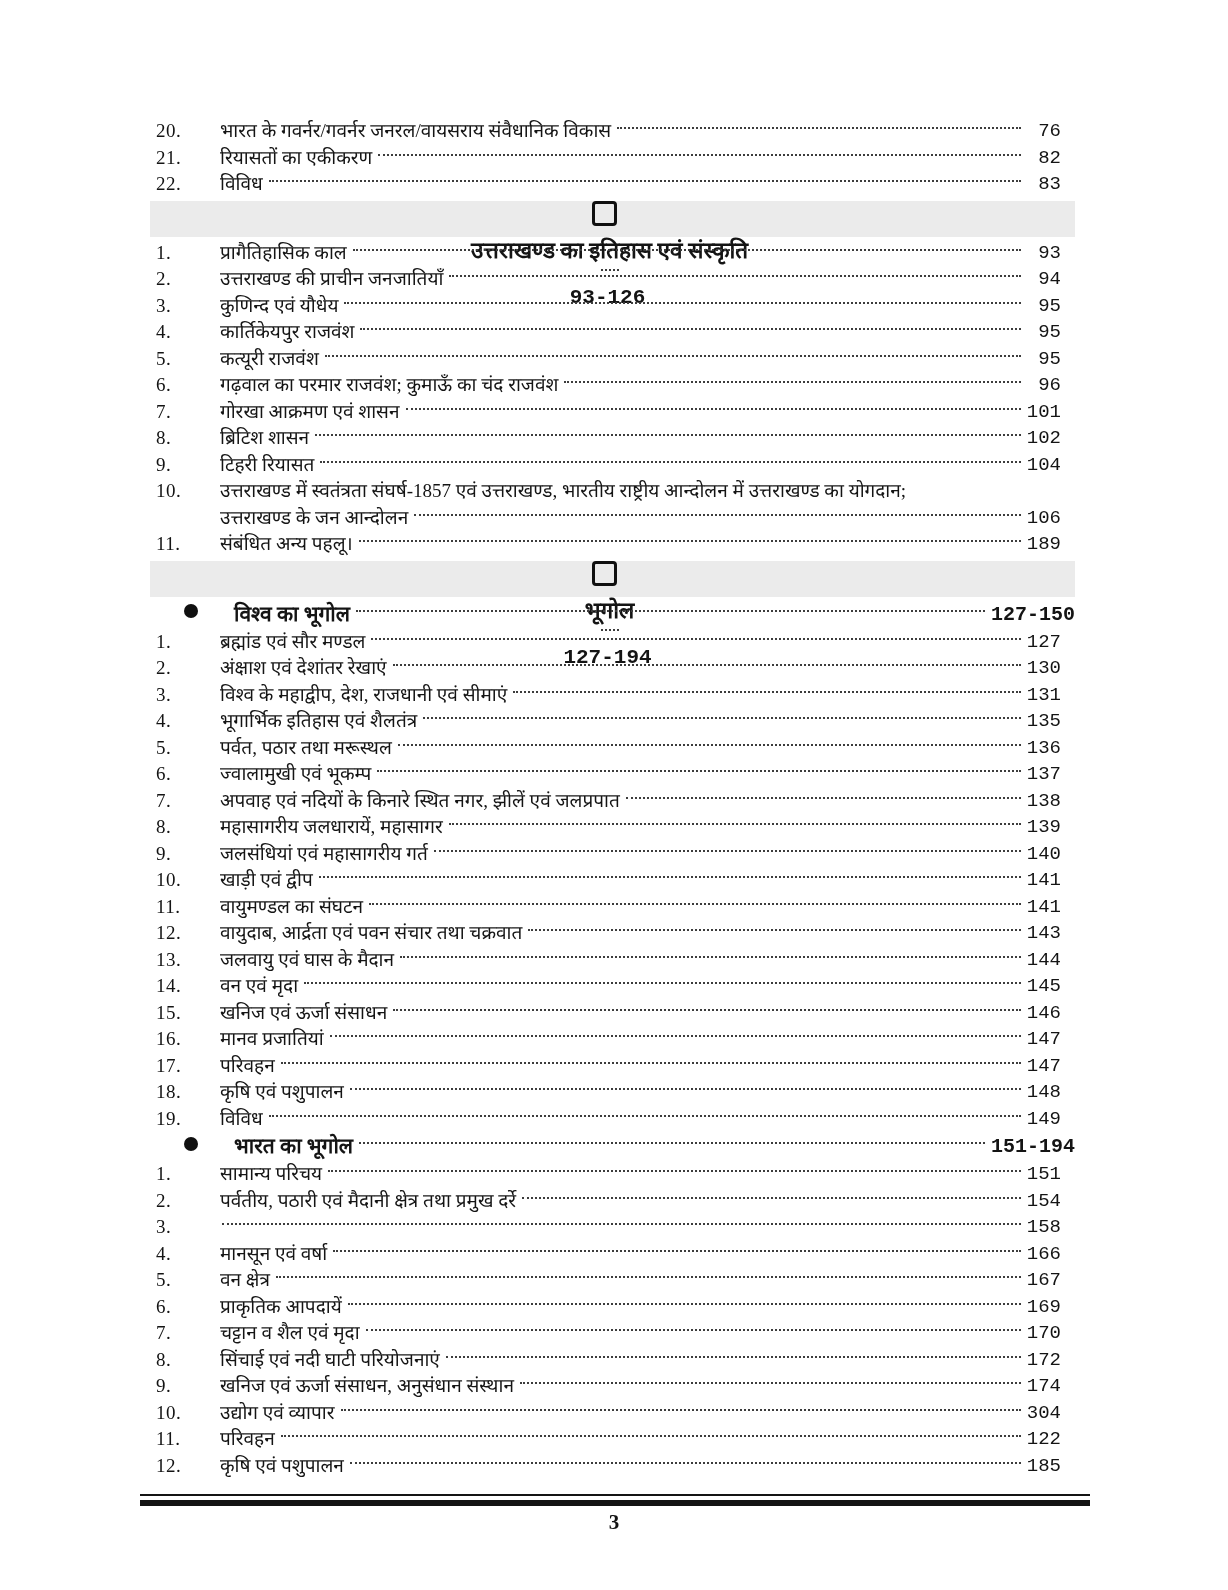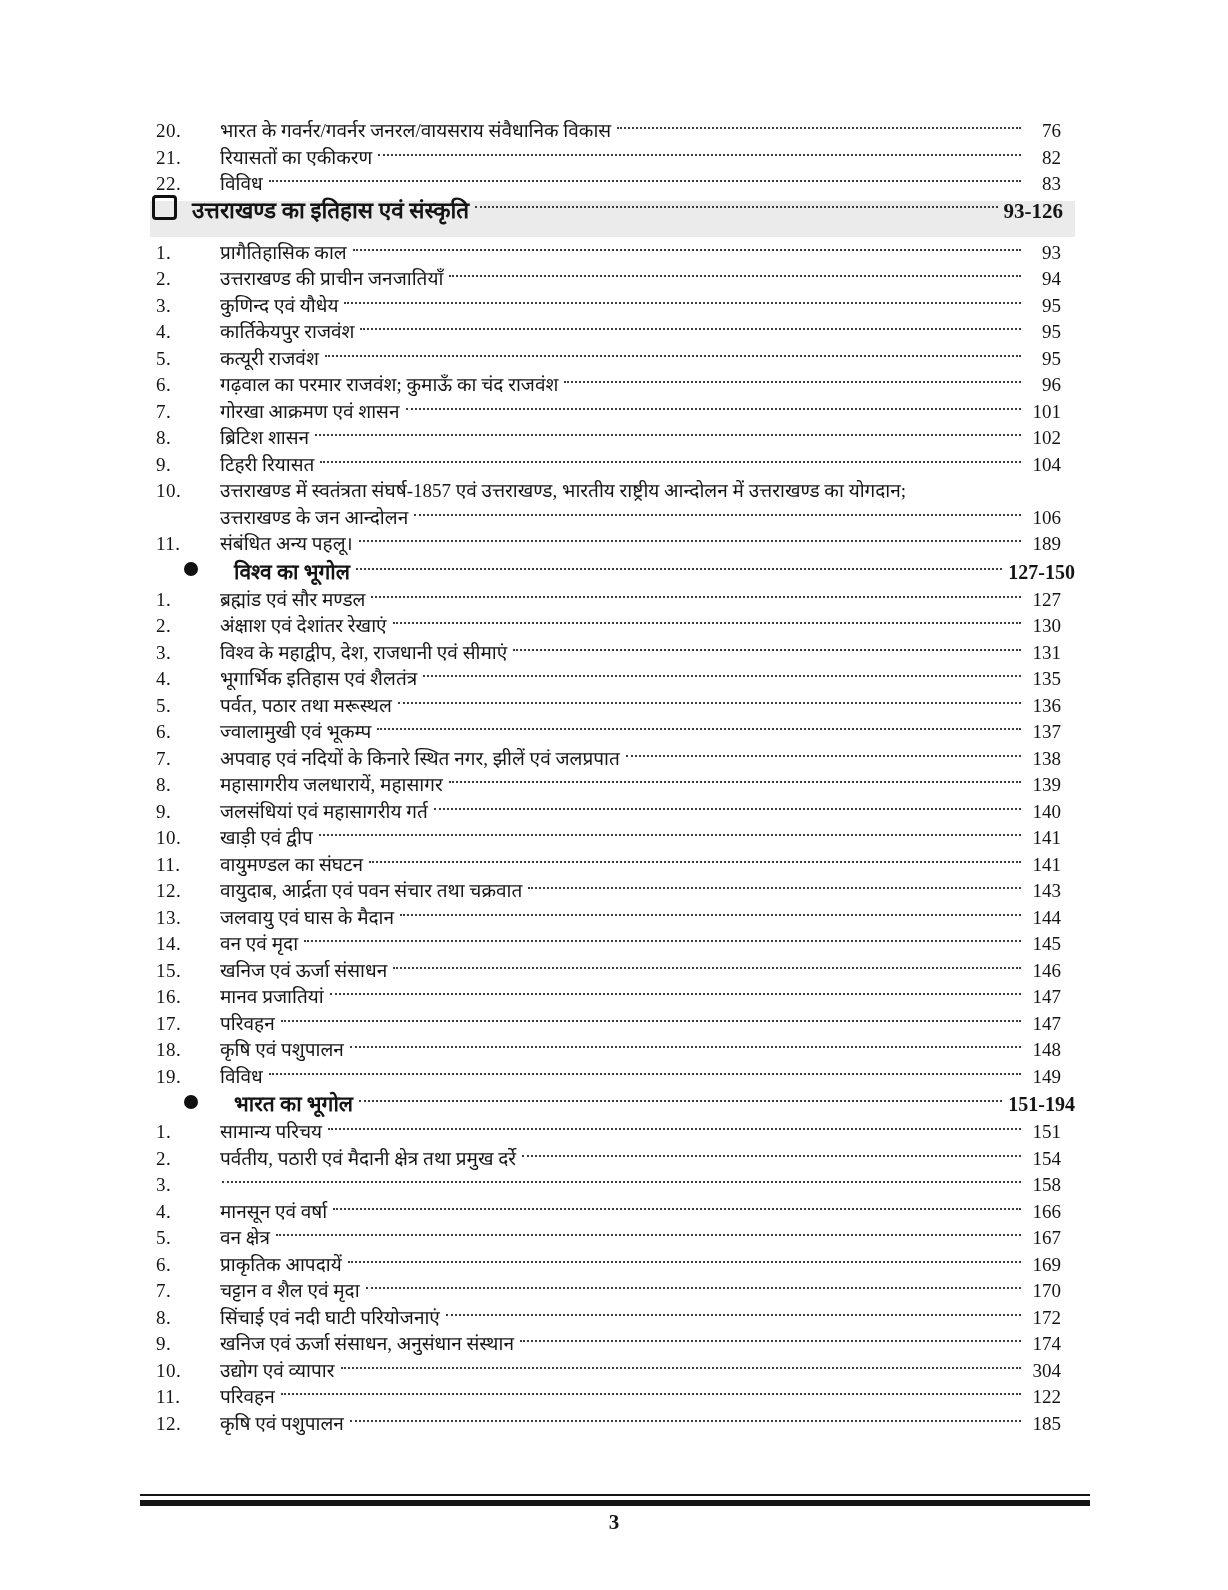--- a/index.html
+++ b/index.html
@@ -46,30 +46,32 @@
     min-width: 18px;
     border-bottom: 2.4px dotted #3c3c3c;
     margin: 0 6px 6px 2px;
   }
   .row .pg {
     flex: none;
     min-width: 34px;
     text-align: right;
     line-height: 26.5px;
     margin-right: 14px;
+    font-family: Liberation Mono, monospace;
   }
 
   
   .row.section {
     height: 36px;
     background: #ebebeb;
     margin: 3px 0;
     font-weight: bold;
     box-sizing: border-box;
     padding: 0 4px 15px 2px;
+    flex-direction: column;
   }
   .row.section .sq-icon {
     flex: none;
     width: 19px; height: 19px;
     border: 3.5px solid #101010;
     border-radius: 4px;
     margin: 0 15px 7px 0;
   }
   .row.section .label {
     font-size: 22.5px;
@@ -215,20 +217,26 @@
         <span class="label">उत्तराखण्ड के जन आन्दोलन</span>
         <span class="leader"></span>
         <span class="pg">106</span>
       </div>
       <div class="row item">
         <span class="num">11.</span>
         <span class="label">संबंधित अन्य पहलू।</span>
         <span class="leader"></span>
         <span class="pg">189</span>
       </div>
+      <div class="row section">
+        <span class="sq-icon"></span>
+        <span class="label">भूगोल</span>
+        <span class="leader"></span>
+        <span class="pg">127-194</span>
+      </div>
       <div class="row subsection">
         <span class="dot-icon"></span>
         <span class="label">विश्व का भूगोल</span>
         <span class="leader"></span>
         <span class="pg">127-150</span>
       </div>
       <div class="row item">
         <span class="num">1.</span>
         <span class="label">ब्रह्मांड एवं सौर मण्डल</span>
         <span class="leader"></span>

